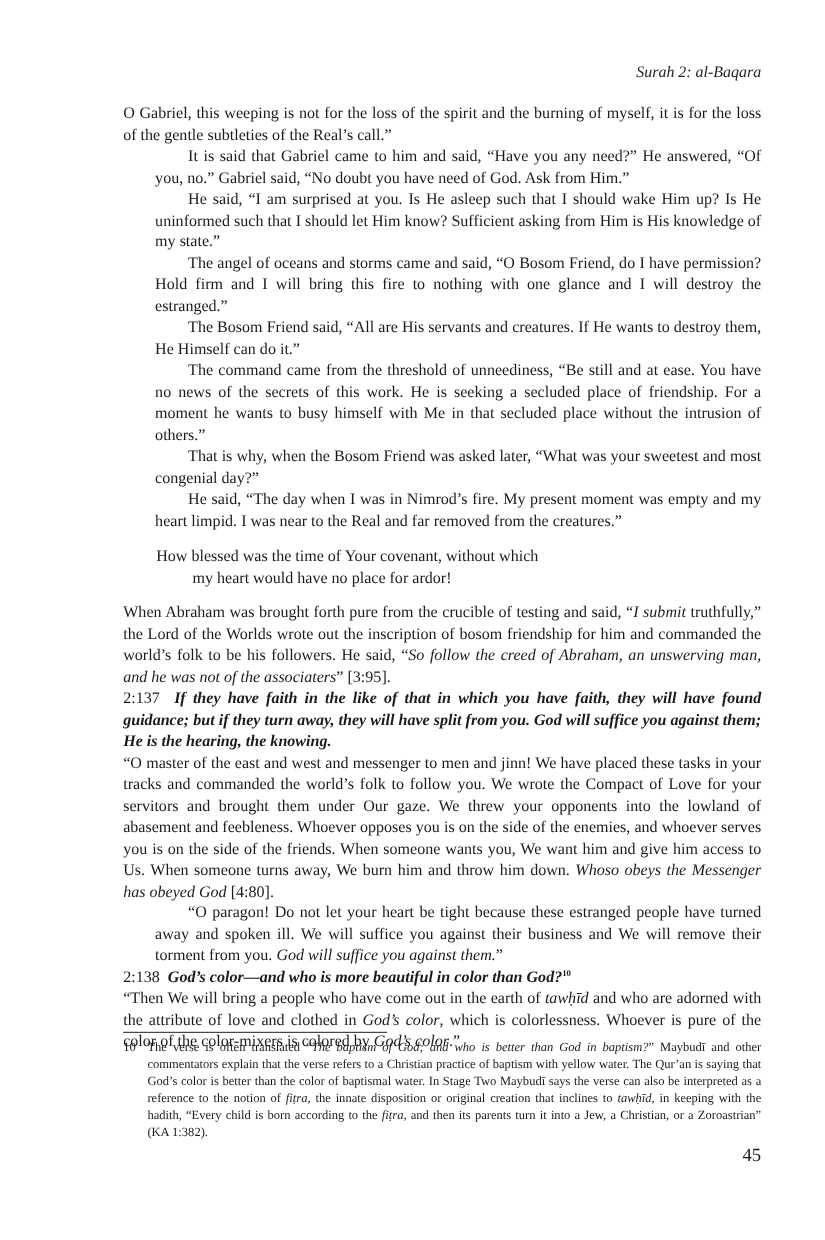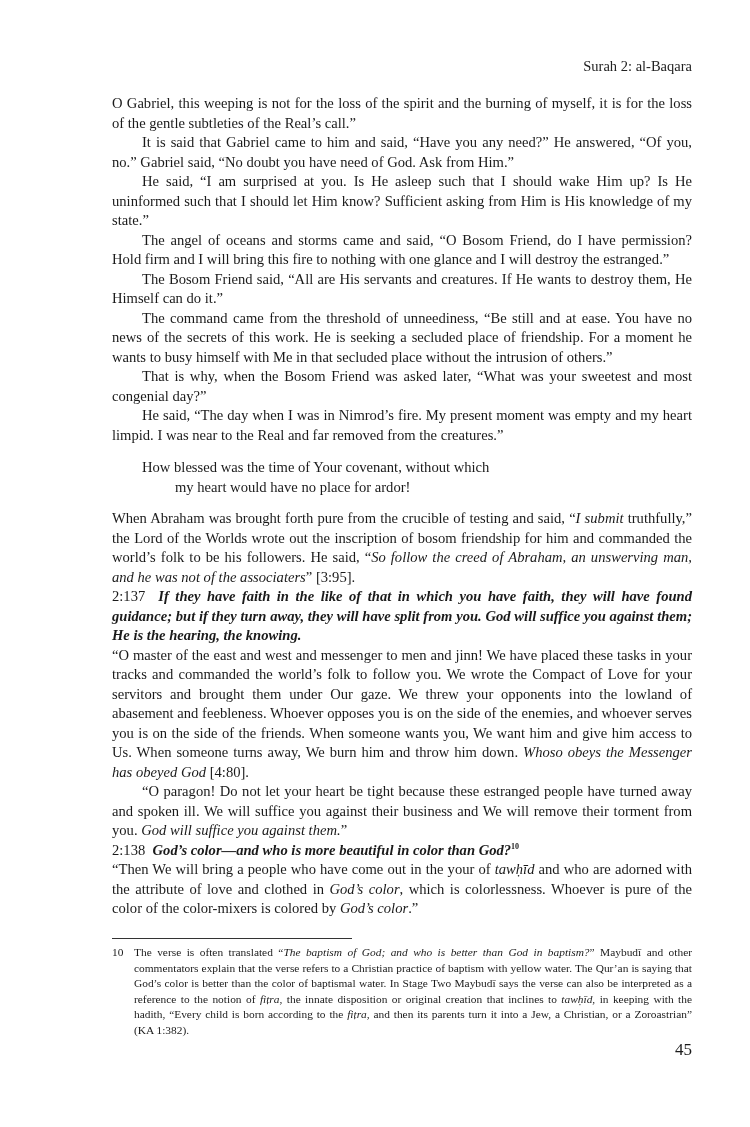--- a/index.html
+++ b/index.html
@@ -1,21 +1,21 @@
 <!DOCTYPE html>
 <html><head>
 <meta charset="utf-8">
 <style>
   html, body { margin: 0; padding: 0; background: #ffffff; }
   body { width: 750px; height: 1127px; position: relative; overflow: hidden;
          font-family: "Liberation Serif", "DejaVu Serif", serif; color: #1a1a1a; }
-  .running-head { position: absolute; right: 58px; top: 58px; font-size: 14.5px; color: #222; }
+  .running-head { position: absolute; right: 58px; top: 58px; font-style: italic; font-size: 14.5px; color: #222; }
   .content { position: absolute; left: 112px; top: 94px; width: 580px; font-size: 14.6px; line-height: 19.5px; text-align: justify; }
   .content p { margin: 0; }
-  .content p.indent { text-indent: 30px; }
+  .content p.indent { text-indent: 30px; margin-left: 29px; }
   .poem { margin: 13px 0 12px 30px; }
   .poem .line2 { padding-left: 33px; }
   .verse { font-weight: bold; margin-top: 10px; margin-bottom: 10px; }
   .verse .vnum { font-weight: normal; font-style: normal; }
   .verse .vtext { font-style: italic; }
   .footnote-rule { position: absolute; left: 112px; top: 938px; width: 240px; border-top: 1px solid #333; }
   .footnotes { position: absolute; left: 112px; top: 945px; width: 580px; font-size: 11.4px; line-height: 15.6px; text-align: justify; }
   .fn { display: flex; }
   .fn-num { width: 22px; flex: none; }
   .fn-text { flex: 1; }
@@ -45,21 +45,21 @@
 
   <p><span>When Abraham was brought forth pure from the crucible of testing and said, “</span><i>I submit</i><span> truthfully,” the Lord of the Worlds wrote out the inscription of bosom friendship for him and commanded the world’s folk to be his followers. He said, “</span><i>So follow the creed of Abraham, an unswerving man, and he was not of the associaters</i><span>” [3:95].</span></p>
 
   <p class="verse"><span class="vnum">2:137</span>&nbsp;&nbsp;<span class="vtext">If they have faith in the like of that in which you have faith, they will have found guidance; but if they turn away, they will have split from you. God will suffice you against them; He is the hearing, the knowing.</span></p>
 
   <p><span>“O master of the east and west and messenger to men and jinn! We have placed these tasks in your tracks and commanded the world’s folk to follow you. We wrote the Compact of Love for your servitors and brought them under Our gaze. We threw your opponents into the lowland of abasement and feebleness. Whoever opposes you is on the side of the enemies, and whoever serves you is on the side of the friends. When someone wants you, We want him and give him access to Us. When someone turns away, We burn him and throw him down. </span><i>Whoso obeys the Messenger has obeyed God</i><span> [4:80].</span></p>
   <p class="indent"><span>“O paragon! Do not let your heart be tight because these estranged people have turned away and spoken ill. We will suffice you against their business and We will remove their torment from you. </span><i>God will suffice you against them.</i><span>”</span></p>
 
   <p class="verse"><span class="vnum">2:138</span>&nbsp;&nbsp;<span class="vtext">God’s color—and who is more beautiful in color than God?</span><sup>10</sup></p>
 
-  <p><span>“Then We will bring a people who have come out in the your of </span><i>tawḥīd</i><span> and who are adorned with the attribute of love and clothed in </span><i>God’s color</i><span>, which is colorlessness. Whoever is pure of the color of the color-mixers is colored by </span><i>God’s color</i><span>.”</span></p>
+  <p><span>“Then We will bring a people who have come out in the earth of </span><i>tawḥīd</i><span> and who are adorned with the attribute of love and clothed in </span><i>God’s color</i><span>, which is colorlessness. Whoever is pure of the color of the color-mixers is colored by </span><i>God’s color</i><span>.”</span></p>
 </div>
 
 <div class="footnote-rule"></div>
 
 <div class="footnotes">
   <div class="fn">
     <span class="fn-num">10</span>
     <span class="fn-text"><span>The verse is often translated “</span><i>The baptism of God; and who is better than God in baptism?</i><span>” Maybudī and other commentators explain that the verse refers to a Christian practice of baptism with yellow water. The Qur’an is saying that God’s color is better than the color of baptismal water. In Stage Two Maybudī says the verse can also be interpreted as a reference to the notion of </span><i>fiṭra</i><span>, the innate disposition or original creation that inclines to </span><i>tawḥīd</i><span>, in keeping with the hadith, “Every child is born according to the </span><i>fiṭra</i><span>, and then its parents turn it into a Jew, a Christian, or a Zoroastrian” (KA 1:382).</span></span>
   </div>
 </div>

